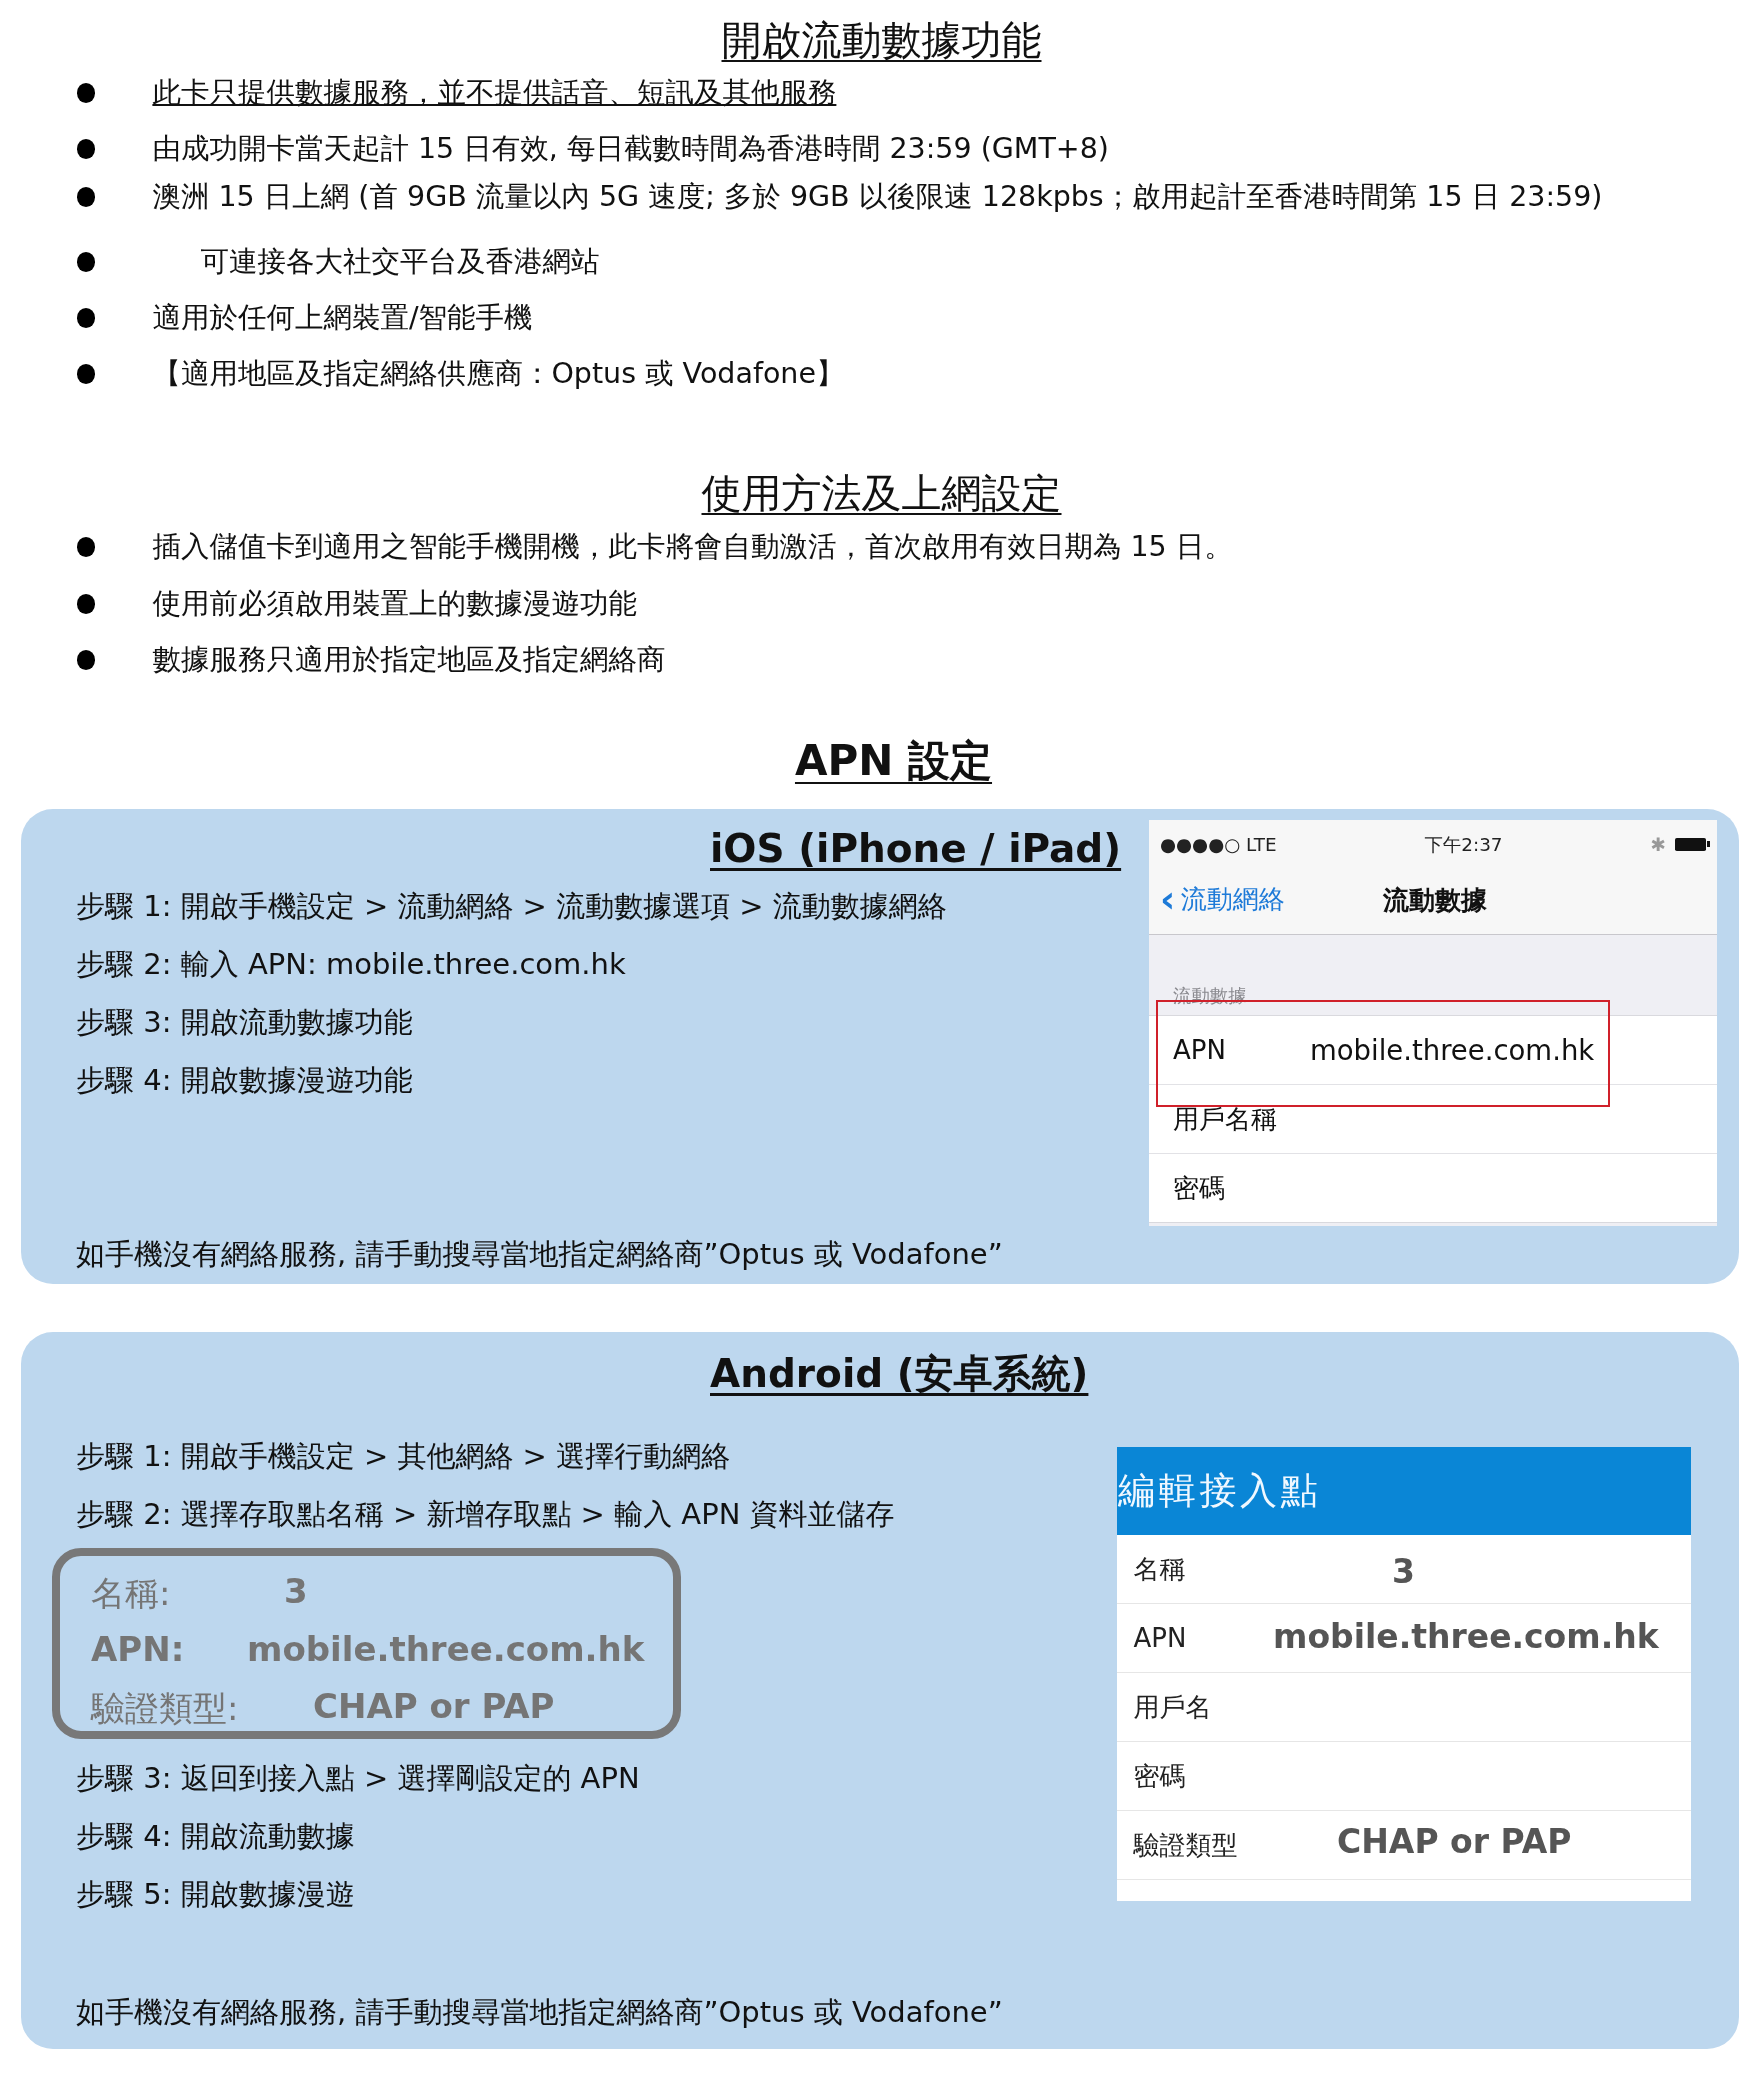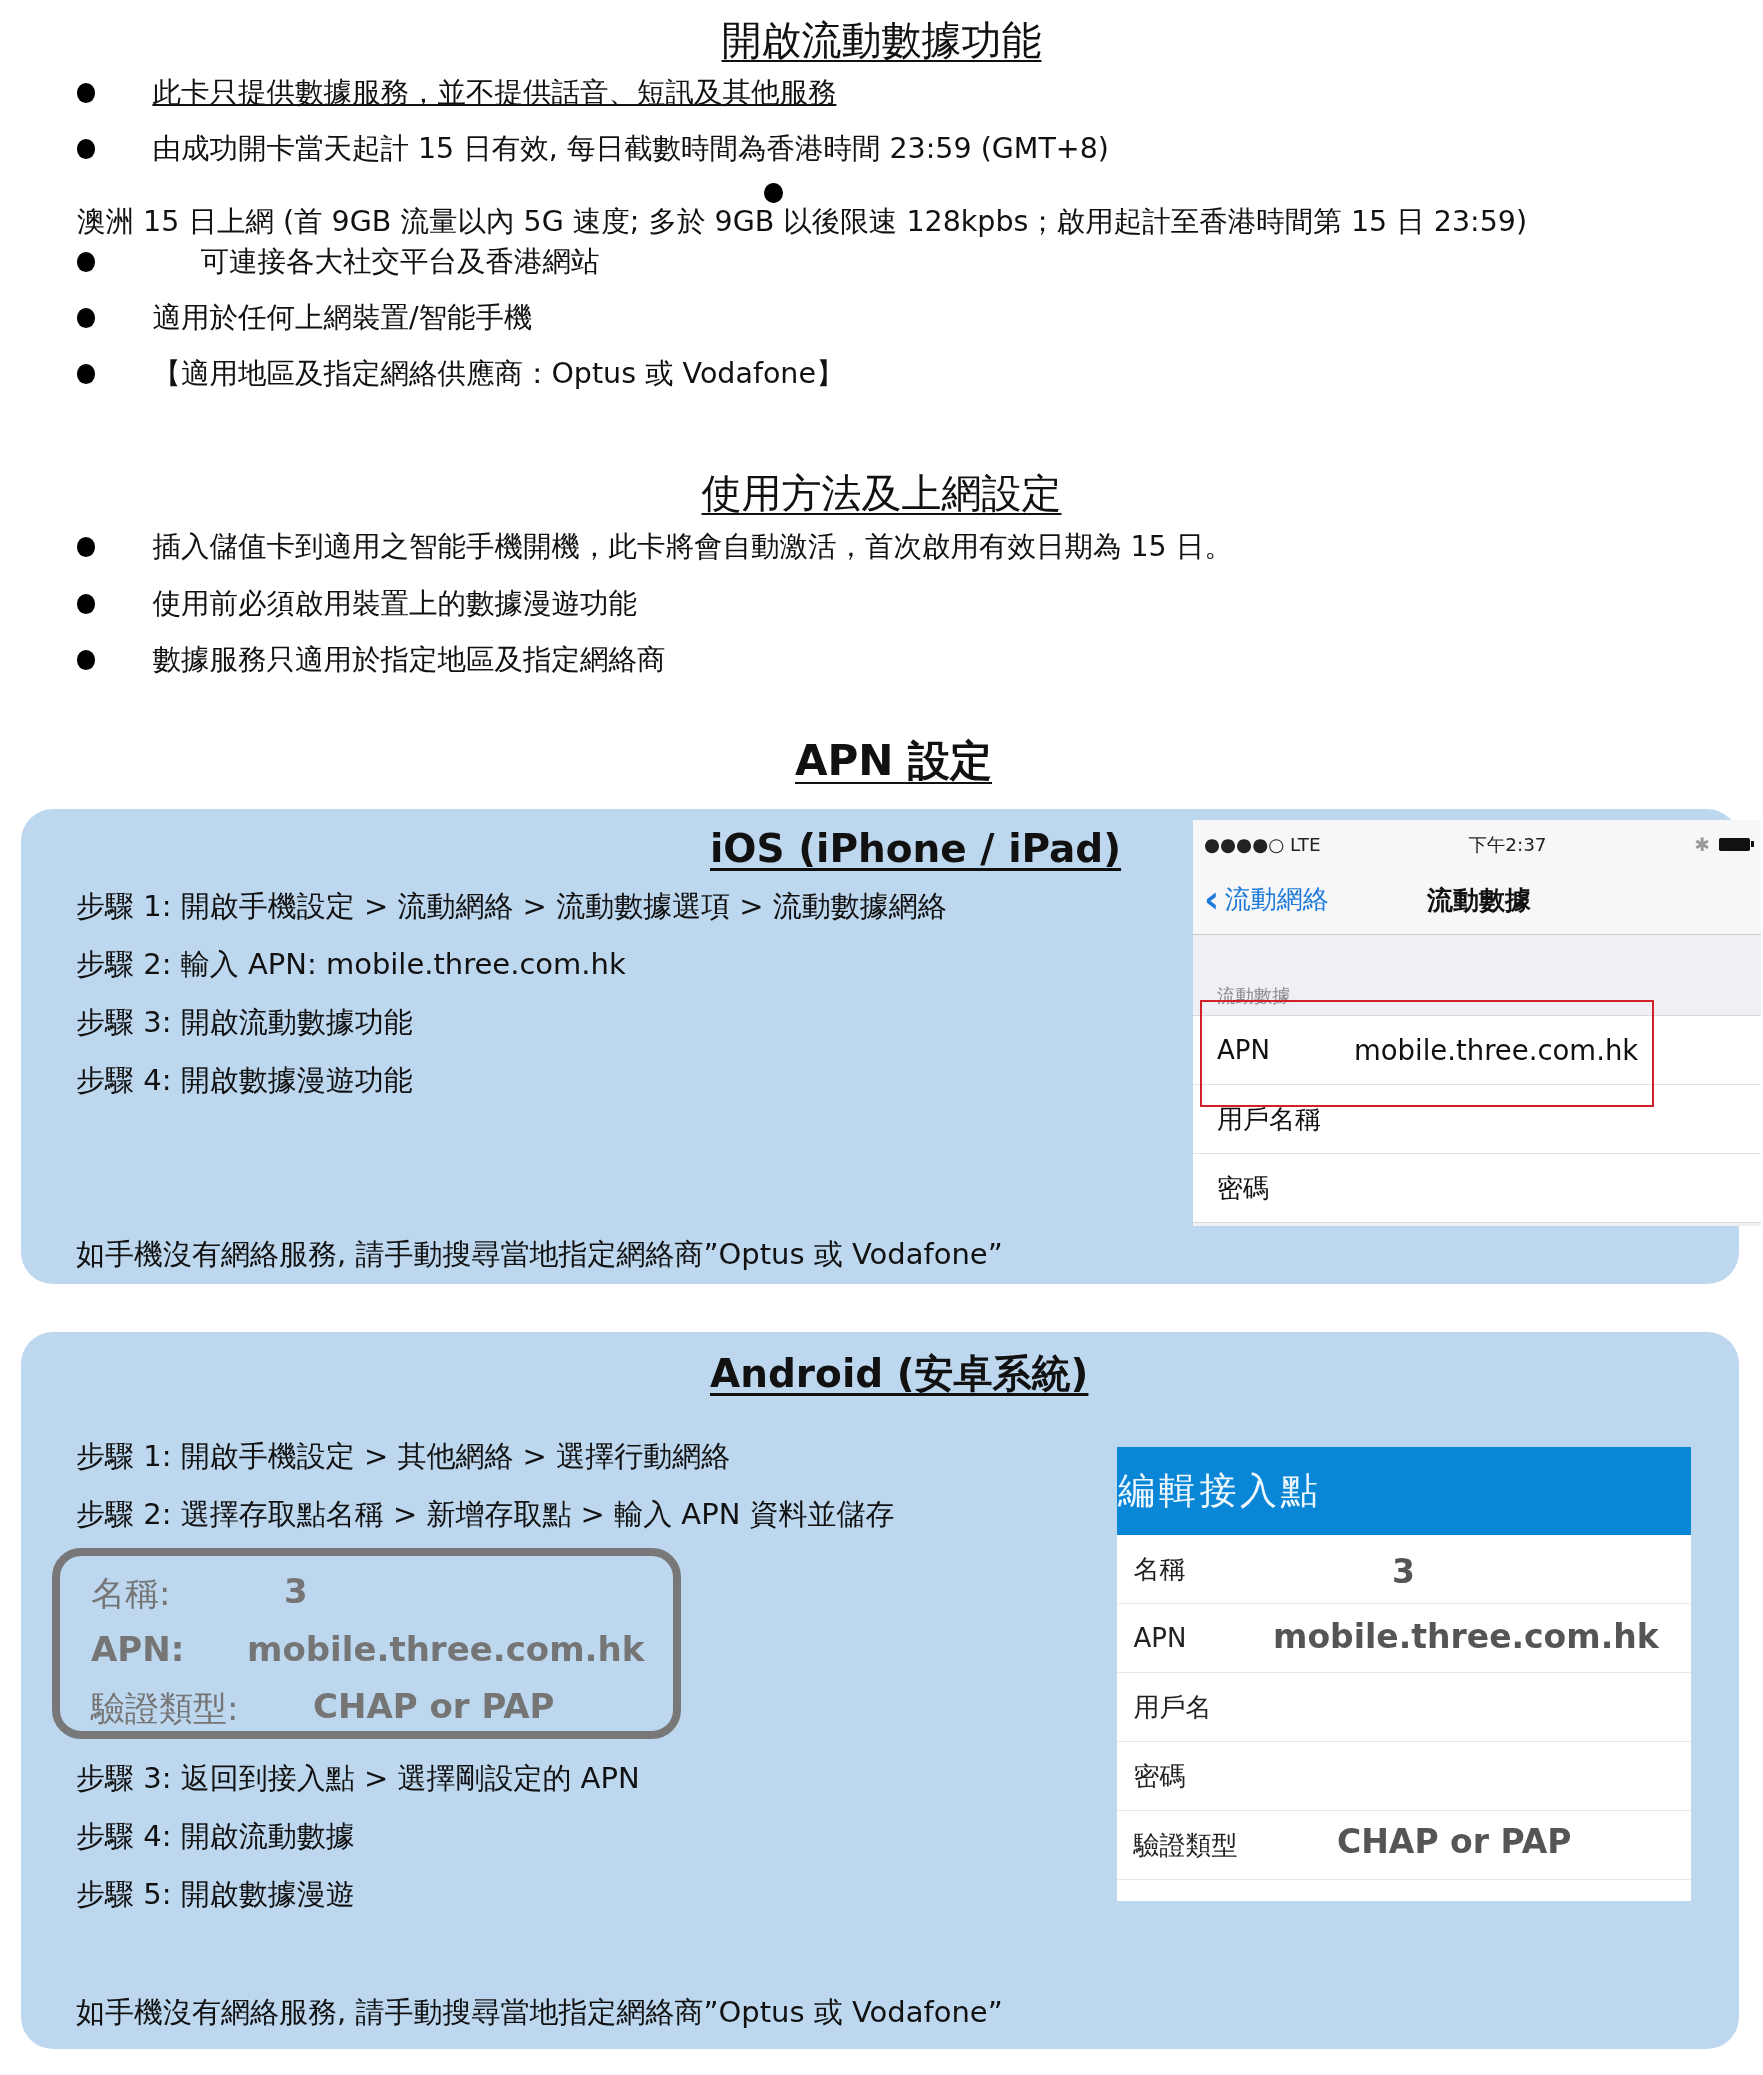--- a/index.html
+++ b/index.html
@@ -10,21 +10,21 @@
   .bullet { position:absolute; left:77px; height:42px; display:flex; align-items:center; font-size:28.5px; white-space:nowrap; }
   .bullet .dot { width:18.4px; height:20px; border-radius:50%; background:#000; margin-right:57px; flex:none; }
   .apn-title { position:absolute; left:0; width:1787px; text-align:center; font-size:42px; font-weight:bold; line-height:51px; }
   .apn-title span { text-decoration:underline; text-underline-offset:7.3px; text-decoration-thickness:1.8px; }
   .panel { position:absolute; left:21px; width:1718px; background:#bdd7ee; border-radius:32px; }
   .panel-heading { position:absolute; font-size:39px; font-weight:bold; text-decoration:underline; text-underline-offset:5.5px; text-decoration-thickness:2.8px; white-space:nowrap; }
   .step { position:absolute; left:55px; font-size:29px; line-height:40px; white-space:nowrap; color:#111; }
   .note { position:absolute; left:55px; font-size:29px; line-height:40px; white-space:nowrap; color:#111; }
 
   
-  .ios { position:absolute; left:1172px; top:11px; width:568px; height:406px; background:#efeff4; overflow:hidden; }
+  .ios { position:absolute; left:1128px; top:11px; width:568px; height:406px; background:#efeff4; overflow:hidden; }
   .ios .status { height:48px; background:#f7f7f7; display:flex; align-items:center; justify-content:space-between; padding:0 11px; font-size:18.4px; color:#222; }
   .ios .nav { height:66px; background:#f7f7f7; border-bottom:0.9px solid #c8c7cc; position:relative; }
   .ios .back { position:absolute; left:11px; top:13px; font-size:26px; color:#1d7ad8; display:flex; align-items:center; }
   .ios .back .chev { font-size:37px; line-height:37px; margin-right:5.5px; font-weight:bold; }
   .ios .navtitle { position:absolute; left:234px; top:14.7px; font-size:26px; font-weight:bold; color:#111; }
   .ios .group-label { position:absolute; left:24px; top:163px; font-size:18.4px; color:#8a8a8f; }
   .ios .rows { position:absolute; left:0; top:195px; width:568px; background:#fff; border-top:0.9px solid #d9d9de; border-bottom:0.9px solid #d9d9de; }
   .ios .row { height:68px; display:flex; align-items:center; padding-left:24px; font-size:26px; color:#111; border-bottom:0.9px solid #e2e2e6; }
   .ios .row:last-child { border-bottom:none; }
   .ios .row .val { margin-left:84px; font-size:27.5px; }
@@ -45,21 +45,21 @@
 
 <div class="sec-title" style="top:15.6px;"><span>開啟流動數據功能</span></div>
 <div class="bullet" style="top:72px;text-decoration:underline;">
     <span class="dot"></span>
     <span>此卡只提供數據服務，並不提供話音、短訊及其他服務</span>
   </div>
 <div class="bullet" style="top:128px;">
     <span class="dot"></span>
     <span>由成功開卡當天起計 15 日有效, 每日截數時間為香港時間 23:59 (GMT+8)</span>
   </div>
-<div class="bullet" style="top:183px;flex-direction:column;">
+<div class="bullet" style="top:176px;">
     <span class="dot"></span>
     <span>澳洲 15 日上網 (首 9GB 流量以內 5G 速度; 多於 9GB 以後限速 128kpbs；啟用起計至香港時間第 15 日 23:59)</span>
   </div>
 <div class="bullet" style="top:241px;gap:48px;">
     <span class="dot"></span>
     <span>可連接各大社交平台及香港網站</span>
   </div>
 <div class="bullet" style="top:297px;">
     <span class="dot"></span>
     <span>適用於任何上網裝置/智能手機</span>

